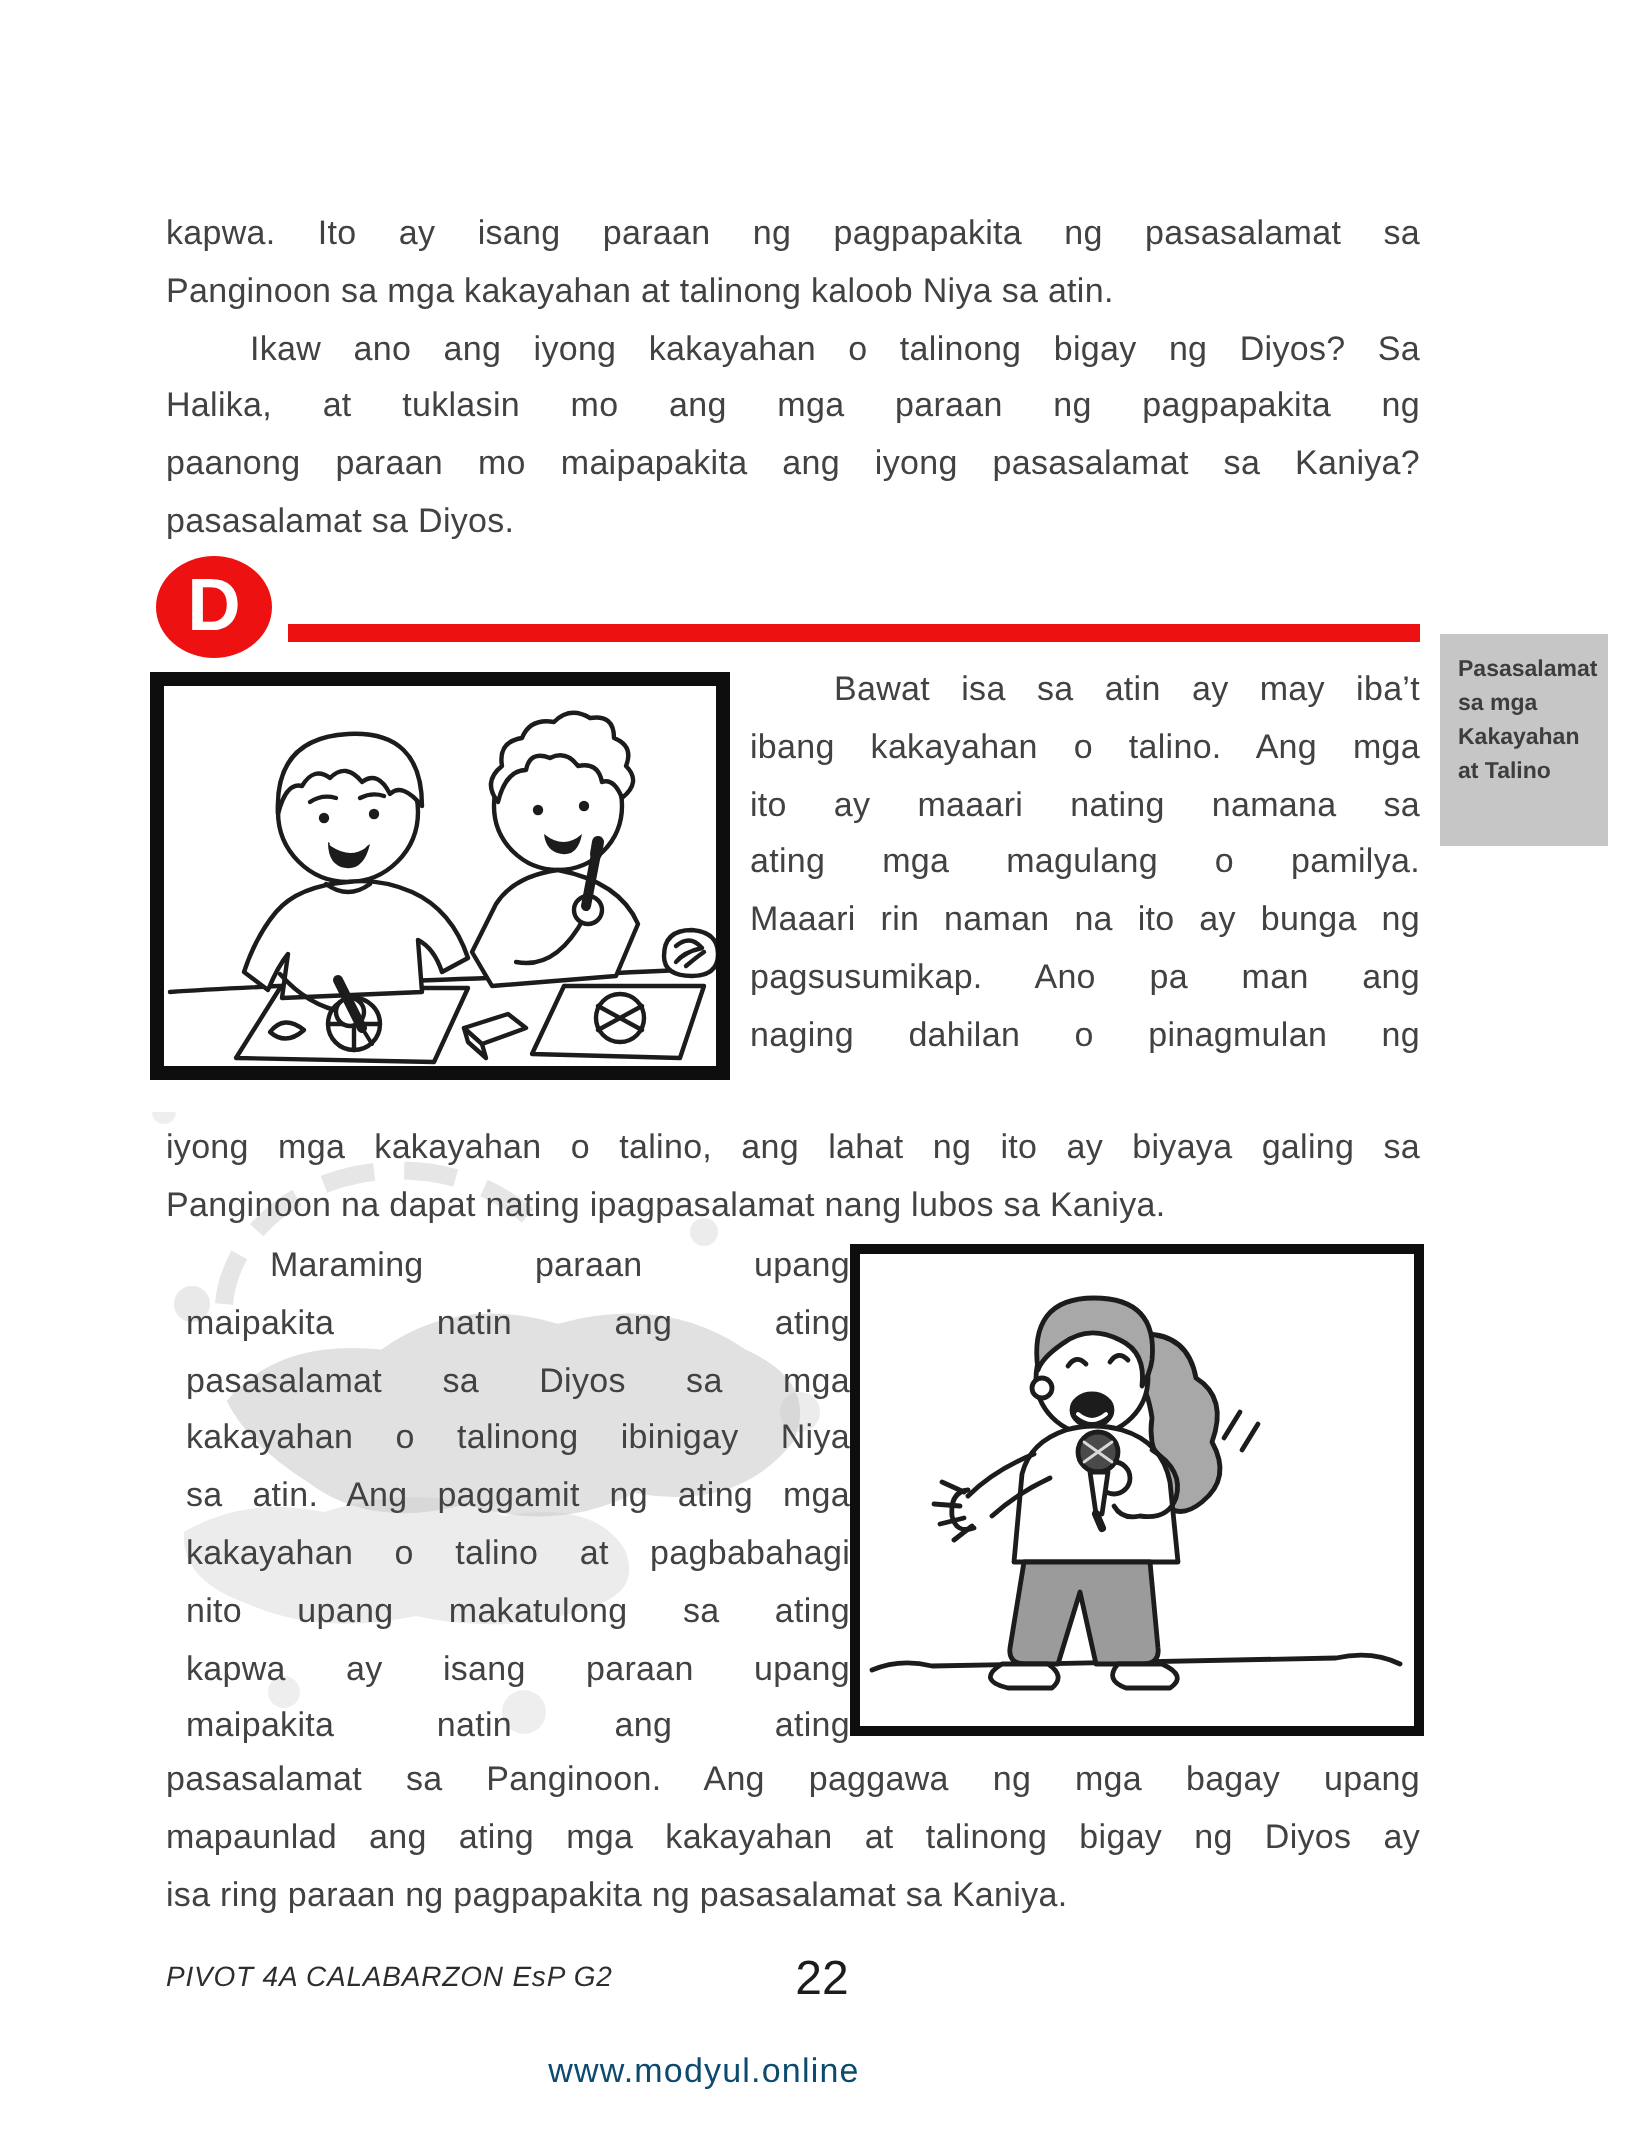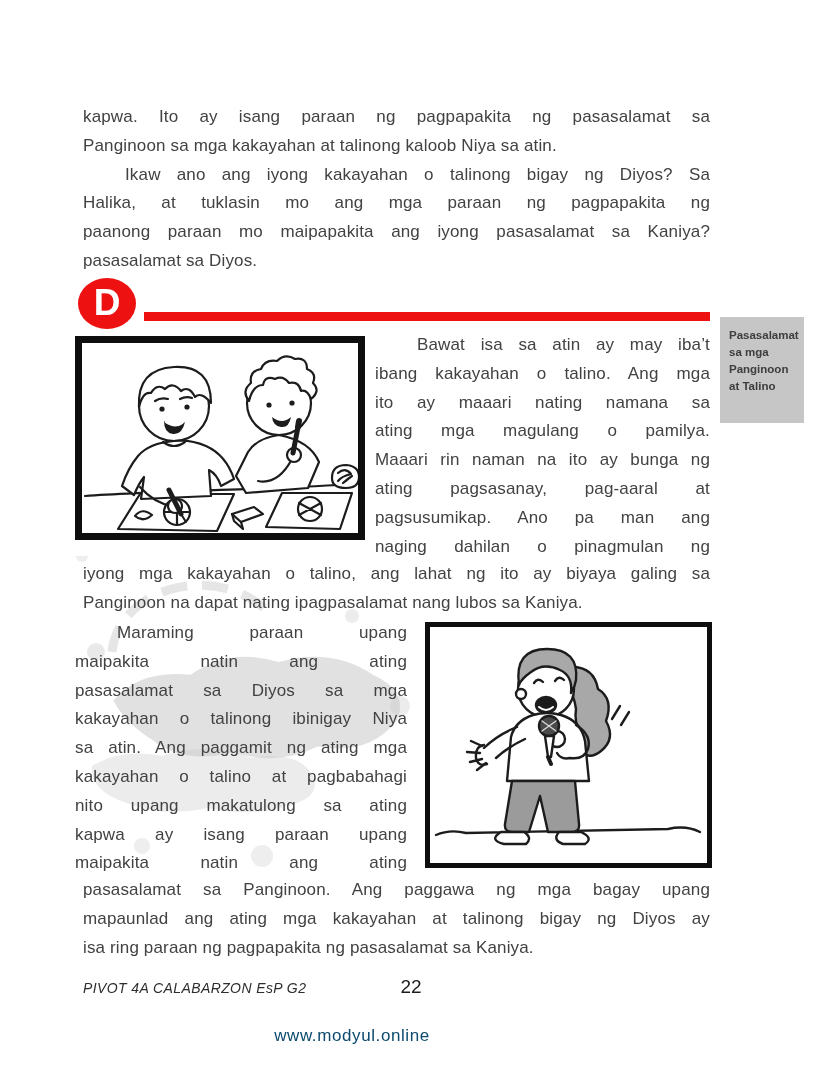--- a/index.html
+++ b/index.html
@@ -13,21 +13,21 @@
 
   
   .para { position:absolute; font-size:17px; line-height:28.8px; letter-spacing:.15px; }
   .ln  { text-align:justify; text-align-last:justify; }
   .ln.last { text-align-last:left; }
   .ln.ind  { text-indent:42px; }
 
   .p-intro   { left:83px;  top:103px; width:627px; }
   .p-colr    { left:375px; top:331px; width:335px; }
   .p-full1   { left:83px;  top:560px; width:627px; }
-  .p-coll    { left:75px;  top:619px; width:332px; }
+  .p-coll    { left:93px;  top:619px; width:332px; }
   .p-full2   { left:83px;  top:876px; width:627px; }
 
   
   .d-badge {
     position:absolute; left:78px; top:278px; width:58px; height:51px;
     border-radius:50%; color:#ffffff; font-size:37px; font-weight:bold;
     text-align:center; line-height:50px;
   }
   .d-bar { position:absolute; left:144px; top:312px; width:566px; height:9px; }
 
@@ -46,21 +46,21 @@
   
   .map-watermark { position:absolute; left:52px; top:556px; width:392px; height:330px; }
 
   
   .footer-left {
     position:absolute; left:83px; top:980px;
     font-style:italic; font-size:14px; letter-spacing:.4px; color:#2d2d2d;
   }
   .page-number {
     position:absolute; left:375px; top:976px; width:72px;
-    text-align:center; font-size:19px; color:#1c1c1c;
+    text-align:center; font-size:24px; color:#1c1c1c;
   }
   .site-watermark {
     position:absolute; left:0; top:1026px; width:704px;
     text-align:center; font-size:17px; letter-spacing:.6px; color:#0c4a6e;
   }
 </style>
 </head>
 <body>
 
 <div class="page">
@@ -87,21 +87,21 @@
     <div class="ln">paanong paraan mo maipapakita ang iyong pasasalamat sa Kaniya?</div>
     <div class="ln last">pasasalamat sa Diyos.</div>
   </div>
 
   <div class="d-badge" style="background: rgb(238, 17, 17);">D</div>
   <div class="d-bar" style="background: rgb(238, 17, 17);"></div>
 
   <div class="side-tab" style="background: rgb(198, 198, 198);">
     <div>Pasasalamat</div>
     <div>sa mga</div>
-    <div>Panginoon</div>
+    <div>Kakayahan</div>
     <div>at Talino</div>
   </div>
 
   <div class="frame img1">
     <svg viewBox="0 0 276 190">
       <g stroke="#1c1c1c" stroke-width="2.2" fill="none" stroke-linecap="round" stroke-linejoin="round">
 
         <path d="M3,153 C70,148 200,146 273,141"></path>
 
         <path d="M36,186 L58,151 L152,151 L135,188 Z" fill="#fff"></path>
@@ -149,21 +149,20 @@
       </g>
     </svg>
   </div>
 
   <div class="para p-colr">
     <div class="ln ind">Bawat isa sa atin ay may iba’t</div>
     <div class="ln">ibang kakayahan o talino. Ang mga</div>
     <div class="ln">ito ay maaari nating namana sa</div>
     <div class="ln">ating mga magulang o pamilya.</div>
     <div class="ln">Maaari rin naman na ito ay bunga ng</div>
-    <div class="ln">ating pagsasanay, pag-aaral at</div>
     <div class="ln">pagsusumikap. Ano pa man ang</div>
     <div class="ln">naging dahilan o pinagmulan ng</div>
   </div>
 
   <div class="para p-full1">
     <div class="ln">iyong mga kakayahan o talino, ang lahat ng ito ay biyaya galing sa</div>
     <div class="ln last">Panginoon na dapat nating ipagpasalamat nang lubos sa Kaniya.</div>
   </div>
 
   <div class="para p-coll">

